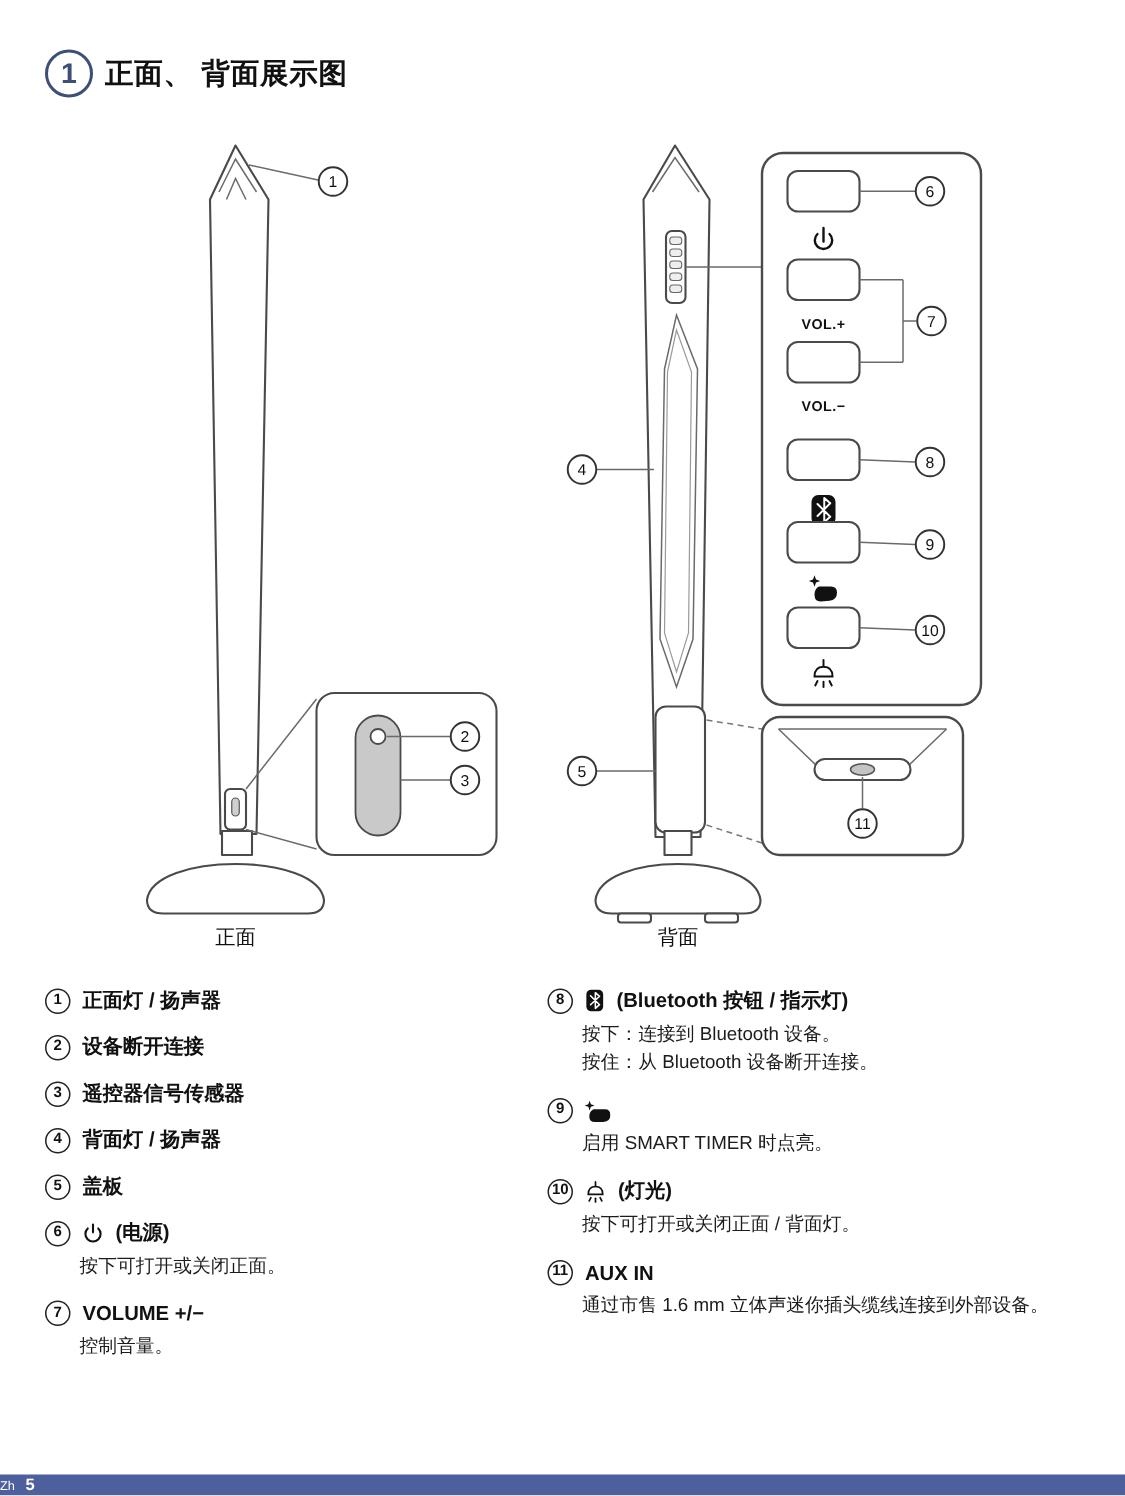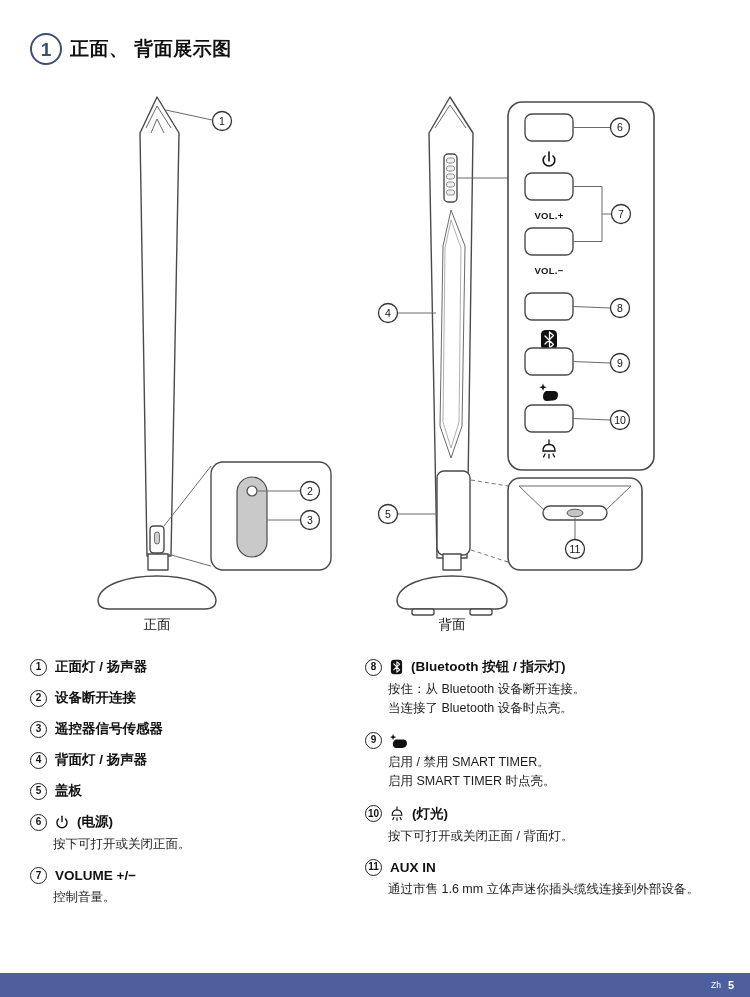--- a/index.html
+++ b/index.html
@@ -38,22 +38,22 @@
   .item-title{display:flex;align-items:center;gap:8px;font-weight:bold;font-size:13.5px;}
   .num{
     flex:0 0 auto;width:15px;height:15px;border:1.2px solid #222;border-radius:50%;
     display:flex;align-items:center;justify-content:center;
     font-size:10px;font-weight:600;line-height:1;
   }
   .lg-icon{flex:0 0 auto;display:inline-flex;align-items:center;}
   .desc{margin:4px 0 0 23px;font-size:12.5px;font-weight:normal;line-height:1.55;color:#1c1c1c;}
   
   .footer{
-    position:absolute;left:0;right:0;bottom:0;height:24px;background:#4d5f9c;
-    display:flex;align-items:center;justify-content:flex-end;
+    position:absolute;left:0;right:0;bottom:0;height:14px;background:#4d5f9c;
+    display:flex;align-items:center;
     padding-right:16px;gap:7px;
   }
   .footer .lang{color:#fff;font-size:8.5px;}
   .footer .pnum{color:#fff;font-size:11px;font-weight:bold;}
 </style>
 </head>
 <body>
 
 <div class="page">
 
@@ -302,37 +302,36 @@
         <span class="num">8</span>
         <span class="lg-icon">
           <svg width="13" height="16" viewBox="0 0 16 20">
             <rect x="1" y="1" width="14" height="18" rx="4" fill="#111"></rect>
             <path d="M4.5,6 L12,13.5 L8.5,16.5 L8.5,3.5 L12,6.5 L4.5,13.5" stroke="#fff" stroke-width="1.3" fill="none" stroke-linejoin="round" stroke-linecap="round"></path>
           </svg>
         </span>
         <span>(Bluetooth 按钮 / 指示灯)</span>
       </div>
       <div class="desc">
+        <div>按下：连接到 Bluetooth 设备。</div>
         <div>按住：从 Bluetooth 设备断开连接。</div>
-        <div>当连接了 Bluetooth 设备时点亮。</div>
       </div>
     </div>
 
     <div class="item">
       <div class="item-title">
         <span class="num">9</span>
         <span class="lg-icon">
           <svg width="17" height="15" viewBox="0 0 18 16" fill="#111">
             <path d="M3.2,0.8 l0.9,2.6 2.6,0.9 -2.6,0.9 -0.9,2.6 -0.9,-2.6 -2.6,-0.9 2.6,-0.9 z"></path>
             <path d="M6,7 h8 q4,0 4,4 q0,4.5 -5,5 l-6,0 q-4,0 -4,-4 0,-3.5 3,-5 z"></path>
           </svg>
         </span>
       </div>
       <div class="desc">
-        <div>启用 / 禁用 SMART TIMER。</div>
         <div>启用 SMART TIMER 时点亮。</div>
       </div>
     </div>
 
     <div class="item">
       <div class="item-title">
         <span class="num">10</span>
         <span class="lg-icon">
           <svg width="14" height="15" viewBox="0 0 16 17" stroke="#111" stroke-width="1.3" fill="none" stroke-linecap="round">
             <line x1="8" y1="1" x2="8" y2="4.5"></line>

